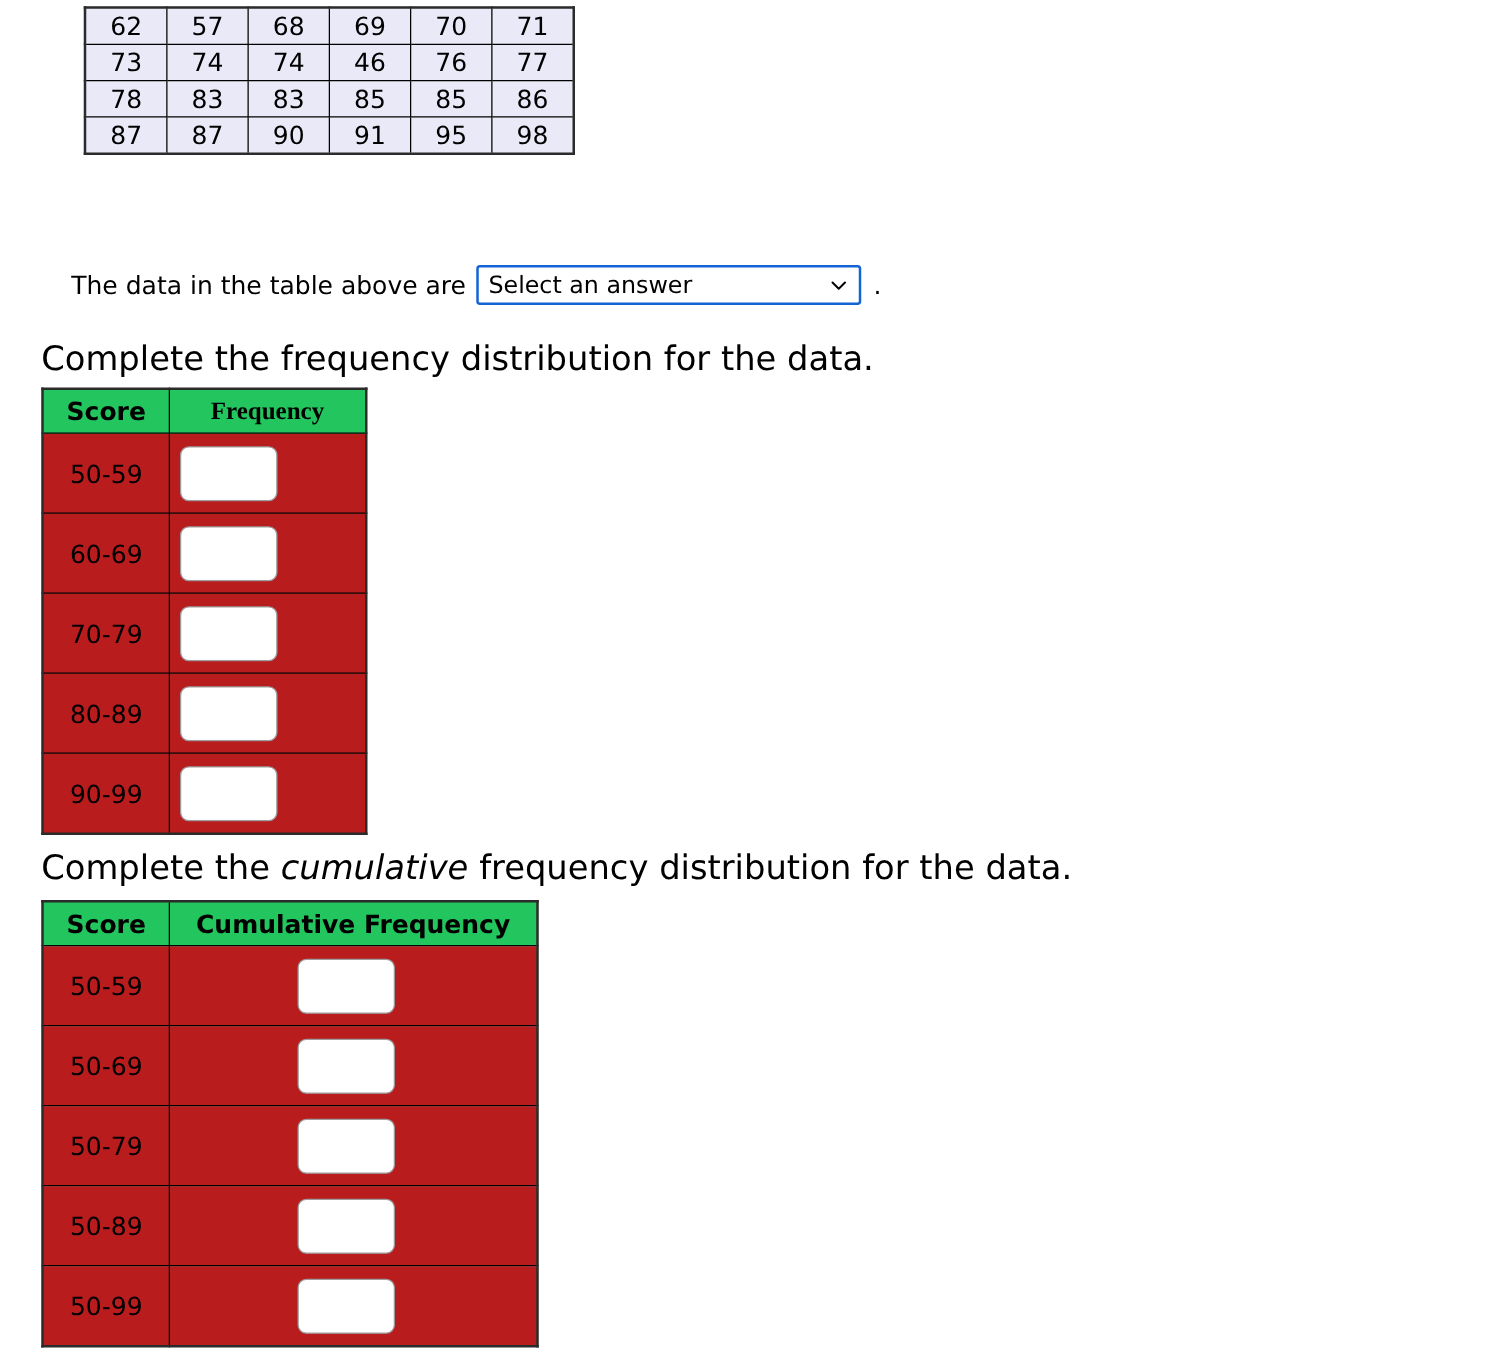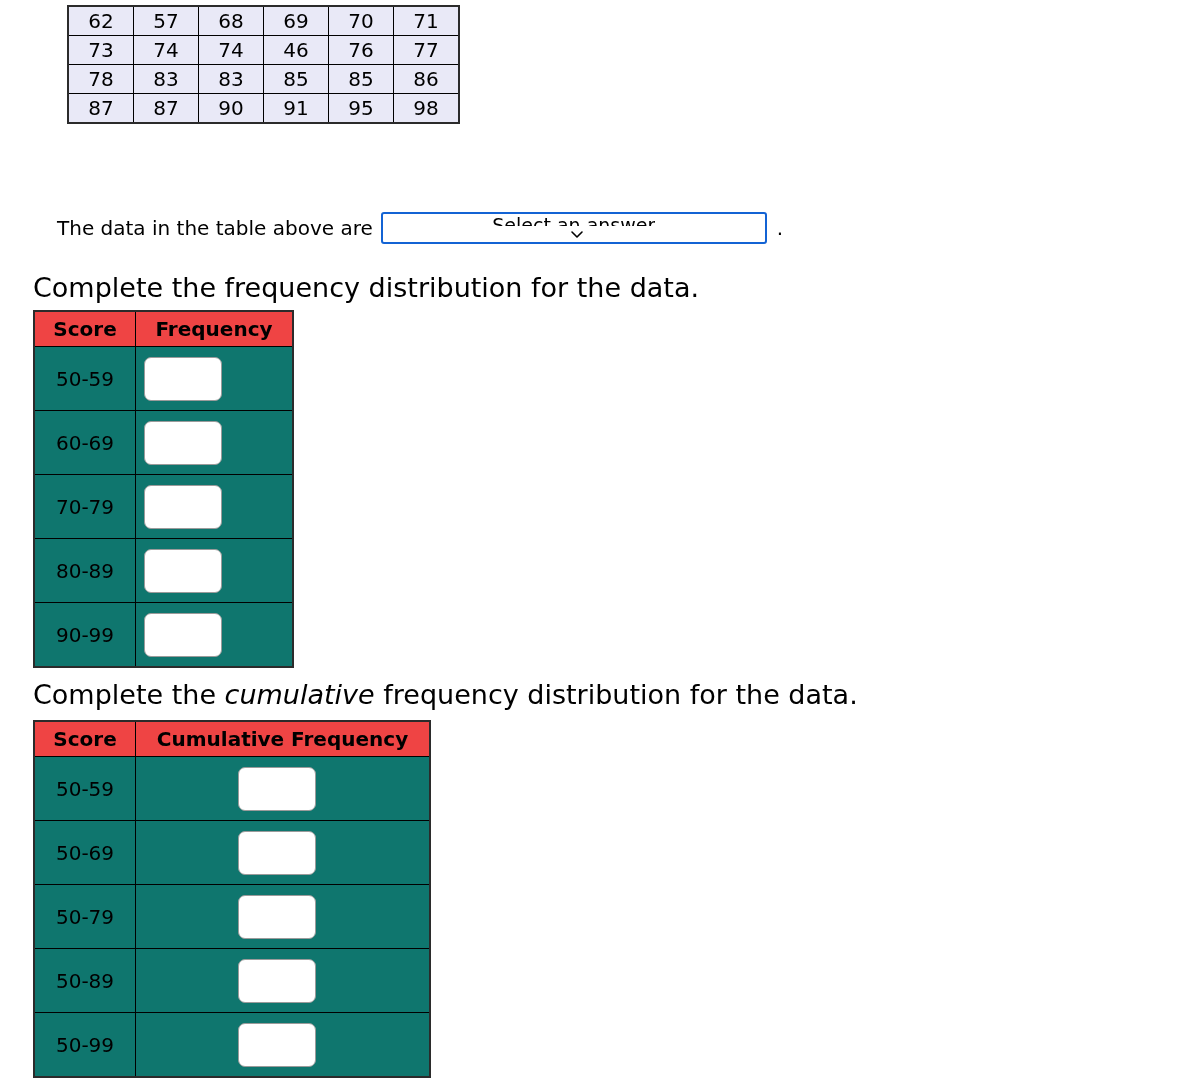--- a/index.html
+++ b/index.html
@@ -51,29 +51,28 @@
     font-size: 20px;
     white-space: nowrap;
     margin-left: 24px;
   }
   .sentence-text { margin-right: 8px; }
   .select-box {
     position: relative;
     display: inline-flex;
     align-items: center;
     box-sizing: border-box;
-    width: 386px;
+    width: 308px;
     height: 32px;
     border: 2px solid #1363d4;
     border-radius: 3px;
     background: #ffffff;
     padding: 0 8px;
     font-size: 19px;
     color: #000000;
-    flex-direction: column;
   }
   .select-value {
     flex: 1 1 auto;
     overflow: hidden;
   }
   .select-chevron {
     flex: 0 0 auto;
     width: 16px;
     height: 16px;
     margin-left: 6px;
@@ -98,32 +97,32 @@
   
   table.answer-table {
     border-collapse: collapse;
     border: 2px solid #2b2b2b;
     background: #ffffff;
     position: absolute;
     left: 33px;
   }
   table.answer-table th {
     border: 1px solid #000000;
-    background: #ef4444;
+    background: #22c55e;
     font-size: 20px;
     font-weight: bold;
     text-align: center;
     vertical-align: middle;
     height: 30px;
     padding: 2px 8px;
     white-space: nowrap;
   }
   table.answer-table td {
     border: 1px solid #000000;
-    background: #0f766e;
+    background: #b91c1c;
     font-size: 20px;
     vertical-align: middle;
     padding: 0;
   }
   table.answer-table td.score-cell {
     text-align: center;
     height: 63px;
     padding: 0 10px;
     white-space: nowrap;
   }
@@ -141,21 +140,21 @@
     outline: none;
     font-family: "DejaVu Sans", "Liberation Sans", sans-serif;
     font-size: 19px;
     padding: 0 6px;
     display: block;
   }
 
   
   #frequency-table { top: 310px; }
   #frequency-table th.col-score  { width: 84px; }
-  #frequency-table th.col-value  { width: 140px; }
+  #frequency-table th.col-value  { width: 140px; font-family: Liberation Serif, serif; }
   #frequency-table td.input-cell { padding-left: 8px; }
 
   
   #cumulative-table { top: 720px; }
   #cumulative-table th.col-score { width: 84px; }
   #cumulative-table th.col-value { width: 277px; }
   #cumulative-table td.input-cell {
     text-align: left;
     padding-left: 102px;
   }

